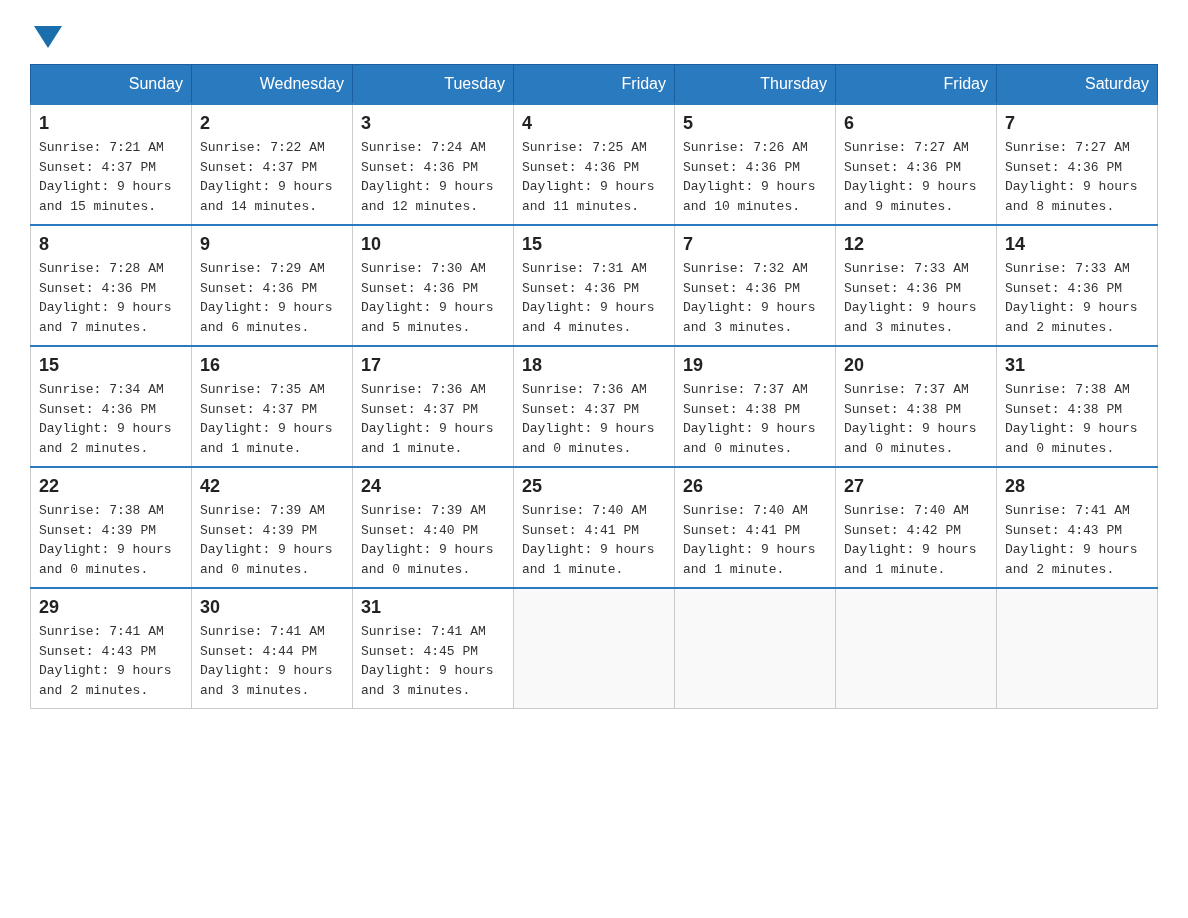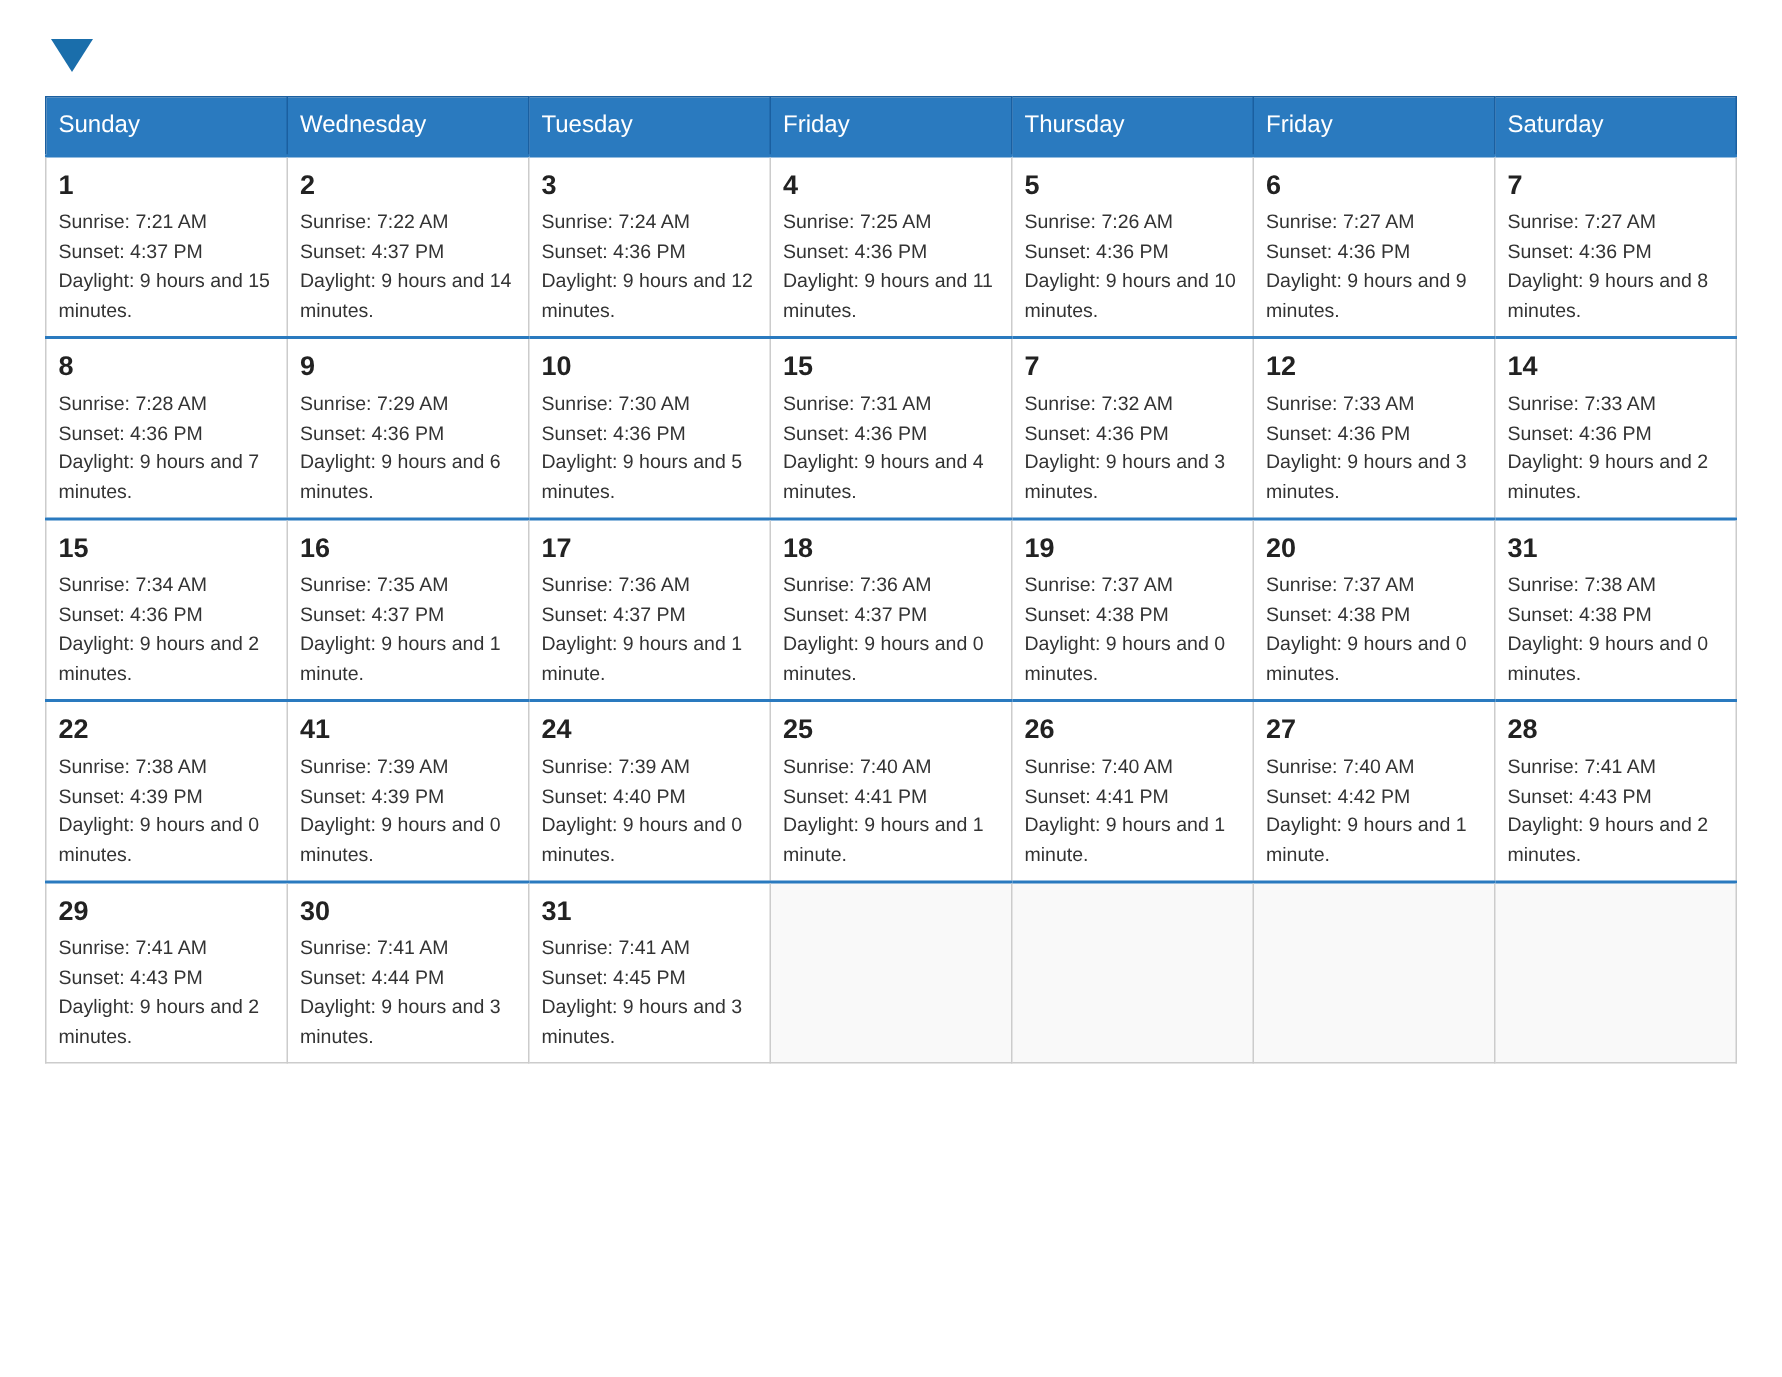--- a/index.html
+++ b/index.html
@@ -63,21 +63,21 @@
       width: 100%;
       border-collapse: collapse;
       border: 1px solid #ccc;
     }
     .calendar th {
       background-color: #2a7abf;
       color: #ffffff;
       padding: 10px 8px;
       font-size: 16px;
       font-weight: normal;
-      text-align: left;
+      text-align: right;
       border: 1px solid #1a5fa0;
     }
     .calendar td {
       vertical-align: top;
       padding: 8px;
       border: 1px solid #ccc;
       font-size: 13px;
       color: #333;
       width: calc(100% / 7);
       min-height: 100px;
@@ -90,20 +90,21 @@
       font-size: 18px;
       font-weight: bold;
       color: #222;
       display: block;
       margin-bottom: 4px;
     }
     .day-info {
       font-size: 13px;
       line-height: 1.5;
       color: #333;
+      font-family: Liberation Mono, monospace;
     }
     .week-row td {
       border-top: 2px solid #2a7abf;
     }
   </style>
 </head>
 <body>
 
 <div class="header">
   <div class="logo">
@@ -221,21 +222,21 @@
           <span class="day-number">31</span>
           <div class="day-info">Sunrise: 7:38 AM<br>Sunset: 4:38 PM<br>Daylight: 9 hours and 0 minutes.</div>
         </td>
       </tr>
       <tr class="week-row">
         <td>
           <span class="day-number">22</span>
           <div class="day-info">Sunrise: 7:38 AM<br>Sunset: 4:39 PM<br>Daylight: 9 hours and 0 minutes.</div>
         </td>
         <td>
-          <span class="day-number">41</span>
+          <span class="day-number">42</span>
           <div class="day-info">Sunrise: 7:39 AM<br>Sunset: 4:39 PM<br>Daylight: 9 hours and 0 minutes.</div>
         </td>
         <td>
           <span class="day-number">24</span>
           <div class="day-info">Sunrise: 7:39 AM<br>Sunset: 4:40 PM<br>Daylight: 9 hours and 0 minutes.</div>
         </td>
         <td>
           <span class="day-number">25</span>
           <div class="day-info">Sunrise: 7:40 AM<br>Sunset: 4:41 PM<br>Daylight: 9 hours and 1 minute.</div>
         </td>

